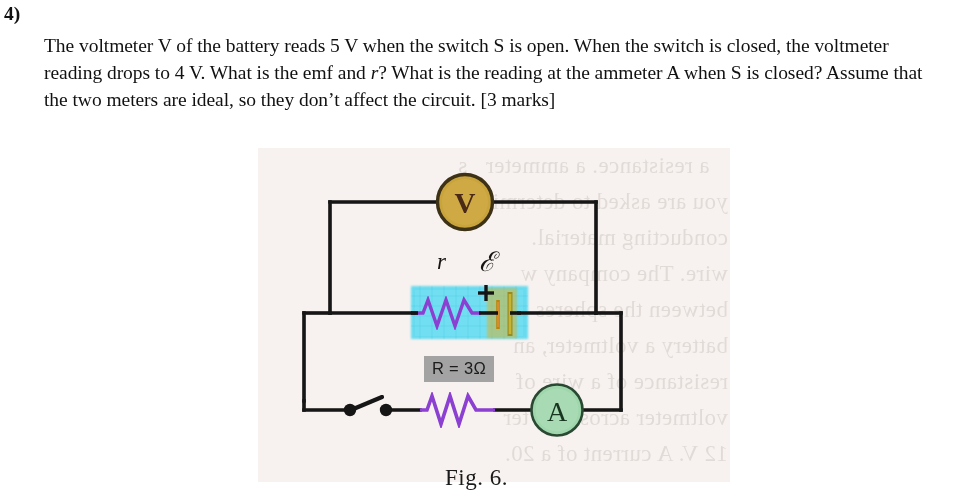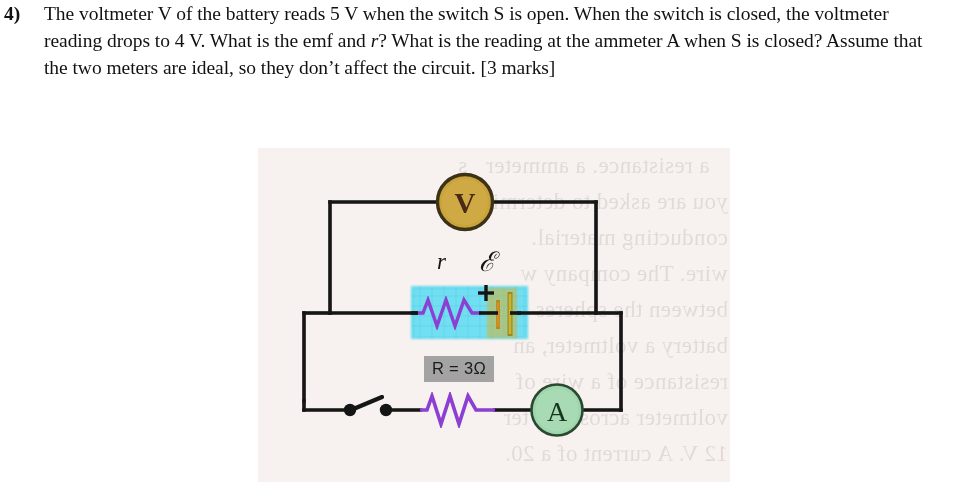--- a/index.html
+++ b/index.html
@@ -40,20 +40,21 @@
   }
   #question-text {
     flex: 1 1 auto;
     font-size: 19.5px;
     line-height: 27px;
     color: #111111;
     padding-right: 12px;
     text-align: left;
     letter-spacing: -0.05px;
     box-sizing: border-box;
+    margin-top: 32px;
   }
 
   
   #figure-area {
     position: absolute;
     left: 0px;
     top: 120px;
     width: 953px;
     height: 384px;
   }
@@ -274,14 +275,15 @@
     </g>
 
   </svg>
 
   <div class="fig-label" id="label-r">r</div>
 
   <div class="fig-label" id="label-emf">ℰ</div>
 
   <div id="label-resistance">R = 3Ω</div>
 
+  <div id="figure-caption">Fig. 6.</div>
 
 </div>
 
 </body></html>

